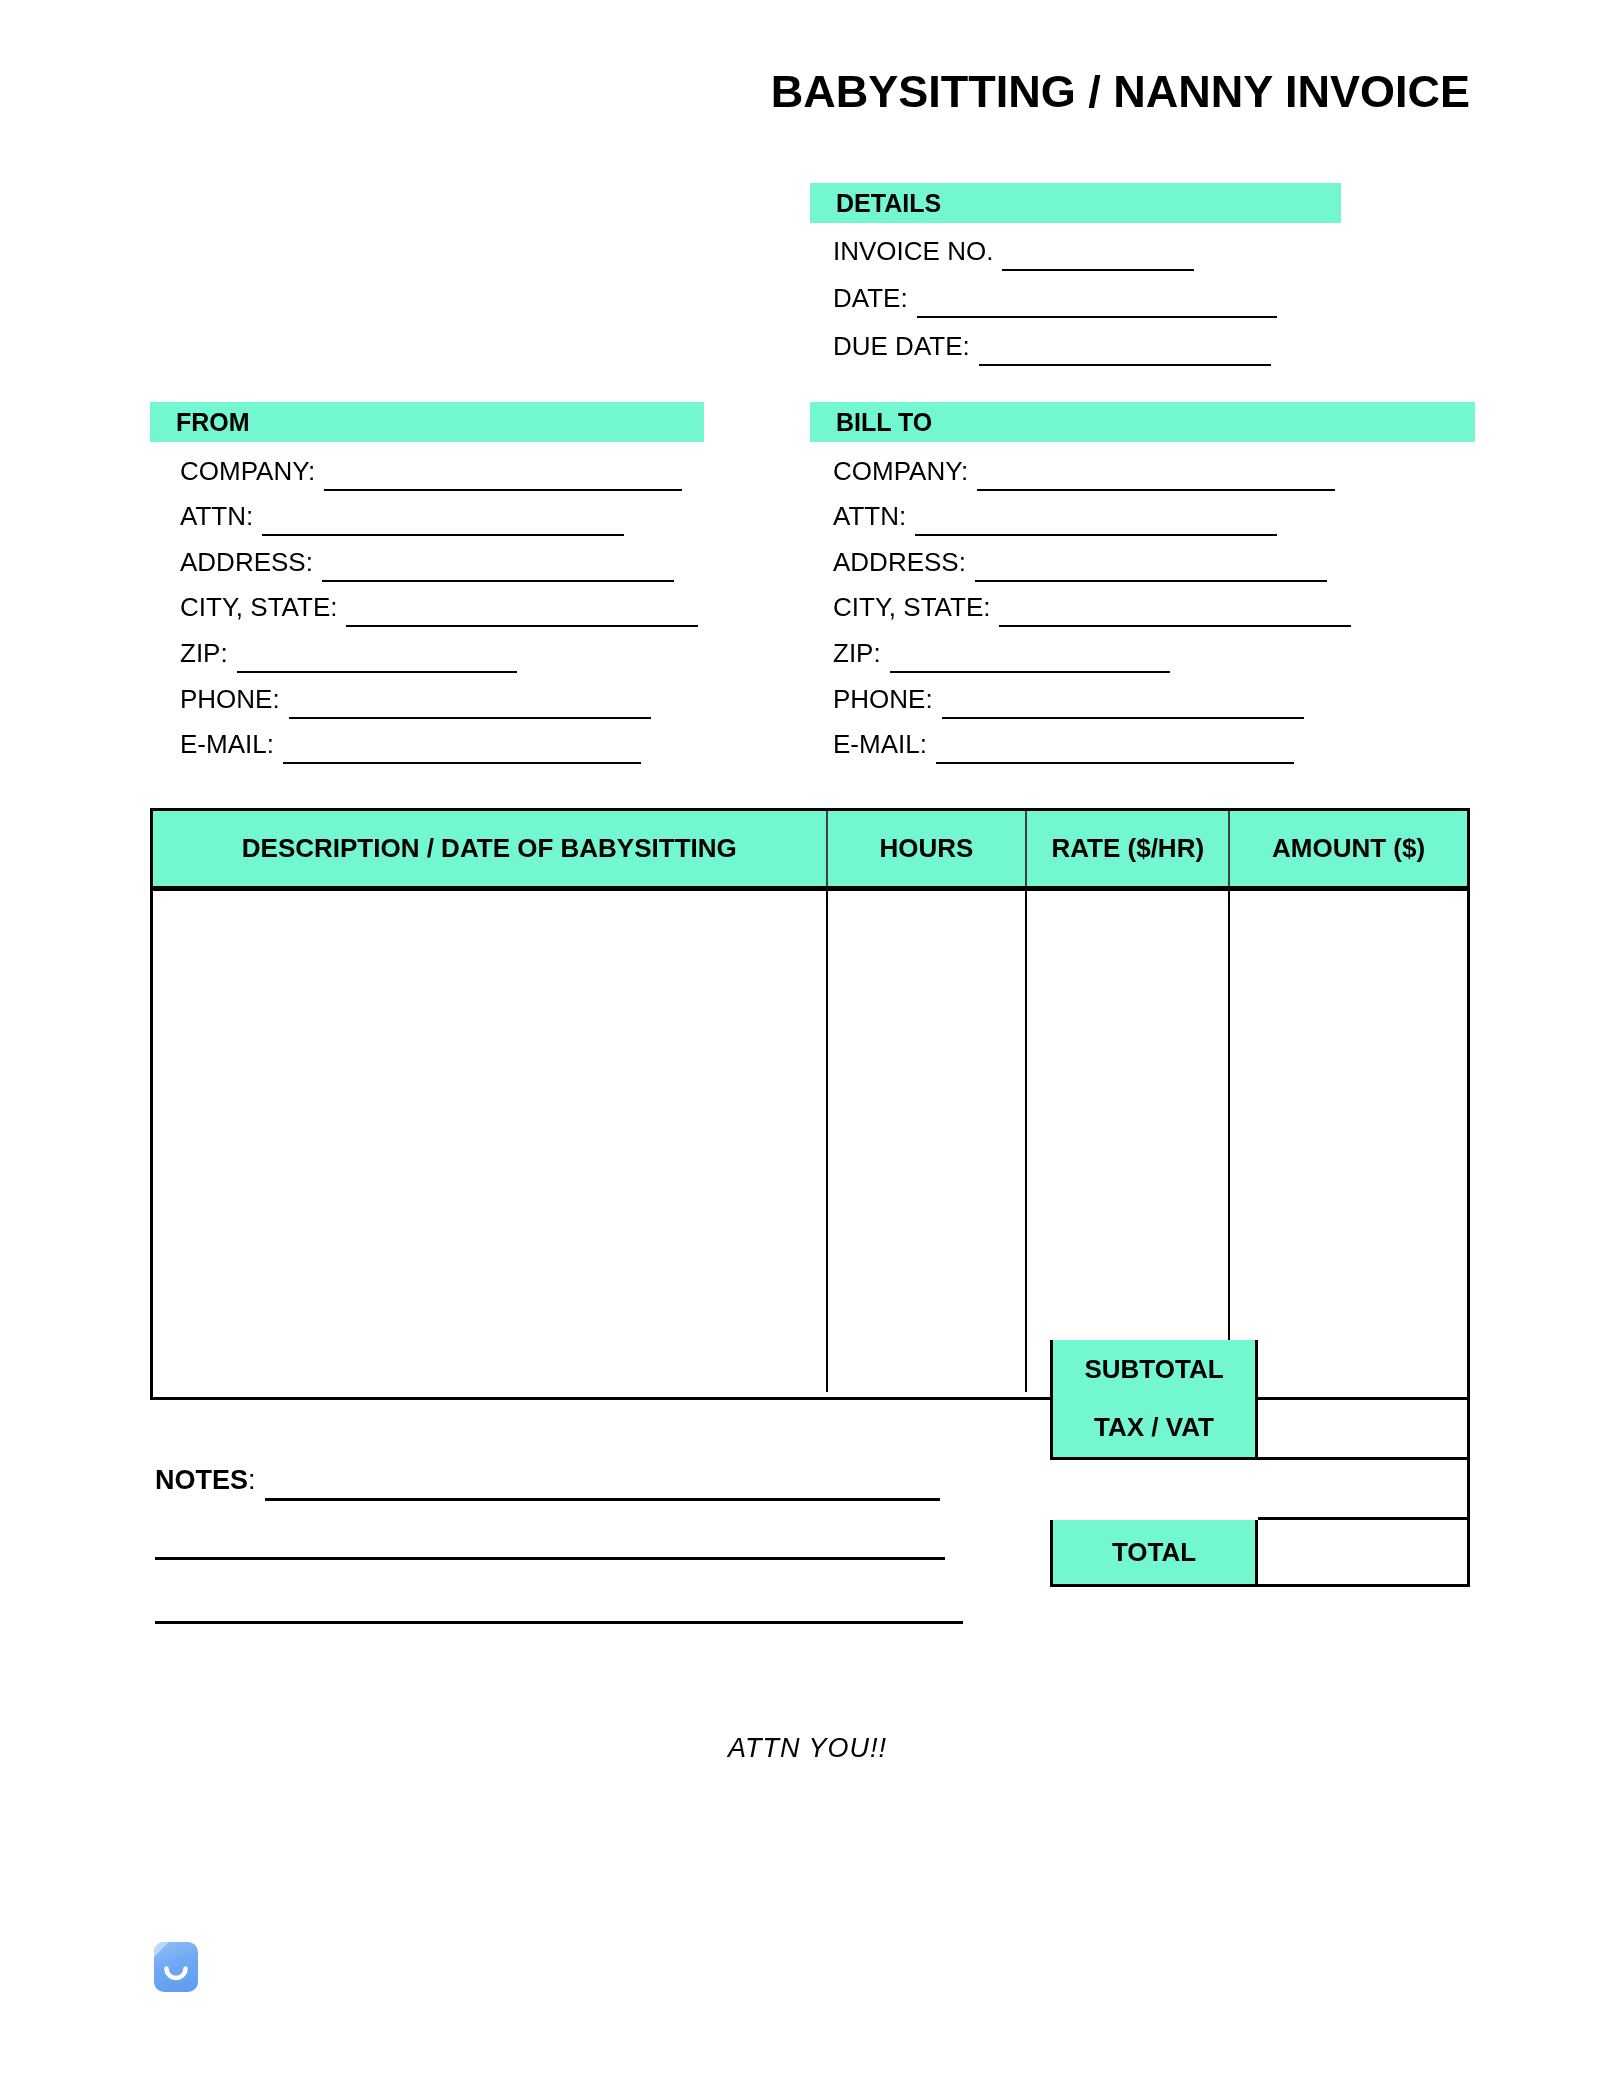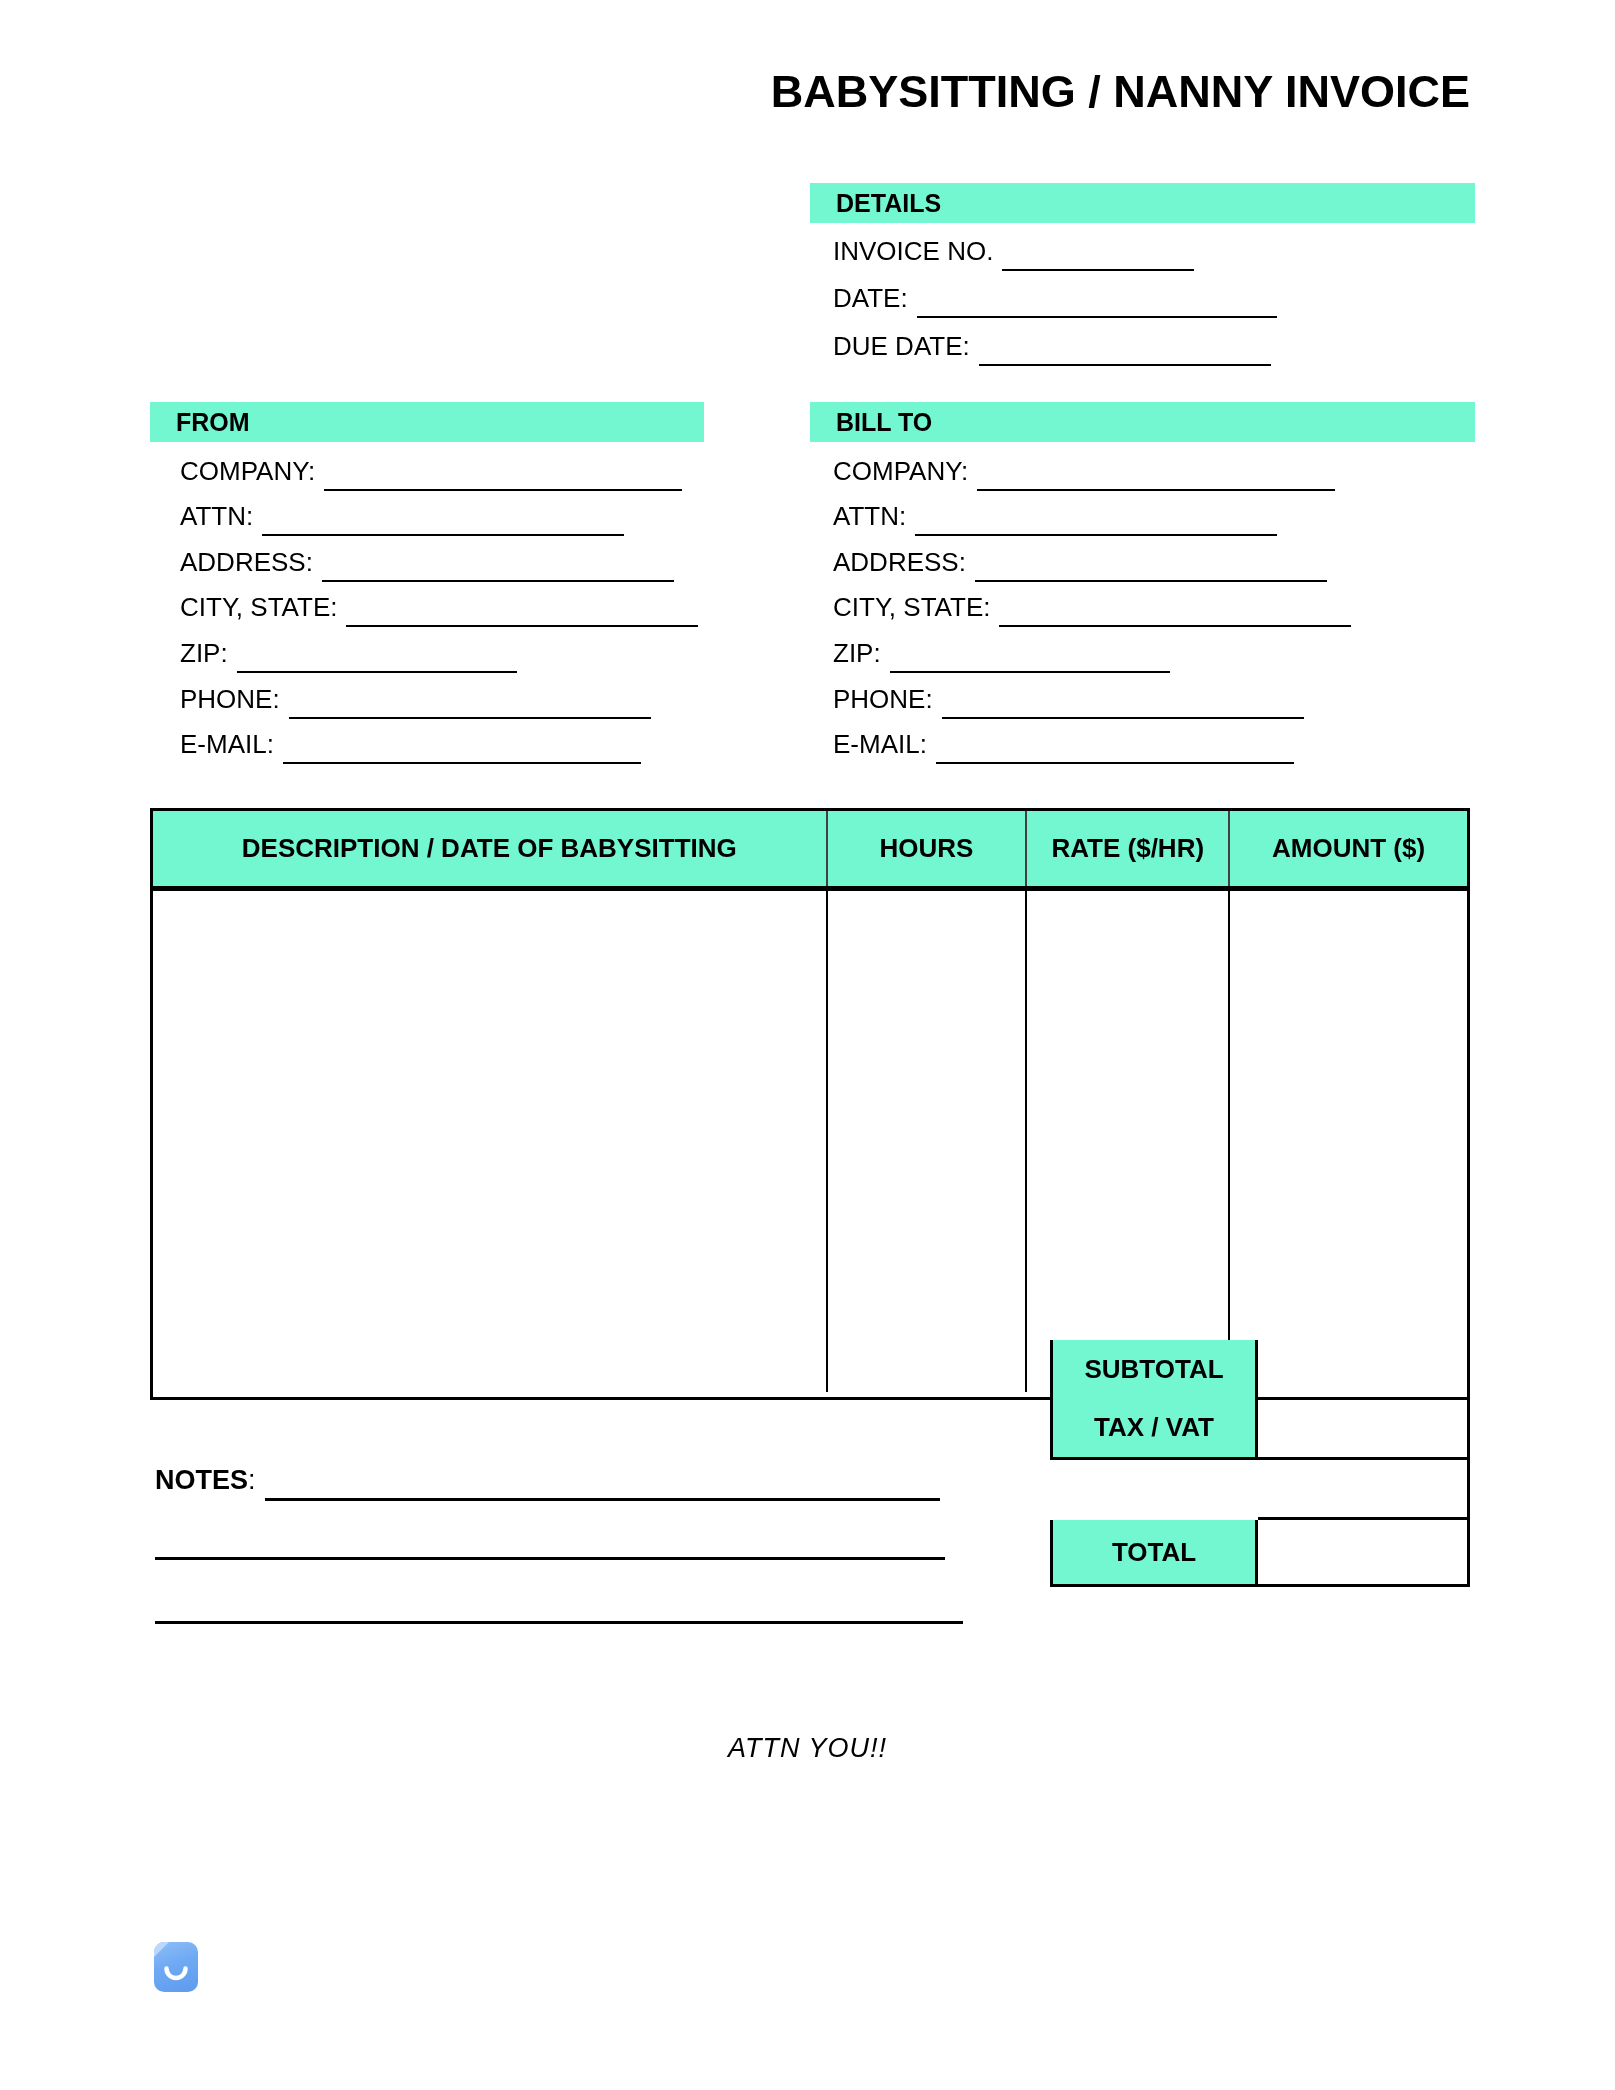--- a/index.html
+++ b/index.html
@@ -18,21 +18,21 @@
     font-size:45px; font-weight:bold; letter-spacing:0px;
     white-space:nowrap;
   }
   .bar {
     position:absolute; height:40px;
     background:var(--accent);
     display:flex; align-items:center;
     padding-left:26px;
     font-size:25px; font-weight:bold;
   }
-  .bar-details { left:810px; top:183px; width:665px; }
+  .bar-details { left:810px; top:183px; width:531px; }
   .bar-from    { left:150px; top:402px; width:554px; }
   .bar-billto  { left:810px; top:402px; width:665px; }
 
   .fieldset { position:absolute; }
   .fs-details { left:833px; top:228px; width:640px; }
   .fs-from    { left:180px; top:450px; width:580px; }
   .fs-billto  { left:833px; top:450px; width:640px; }
   .frow {
     display:flex; align-items:flex-end;
     height:45.6px; font-size:26px;

